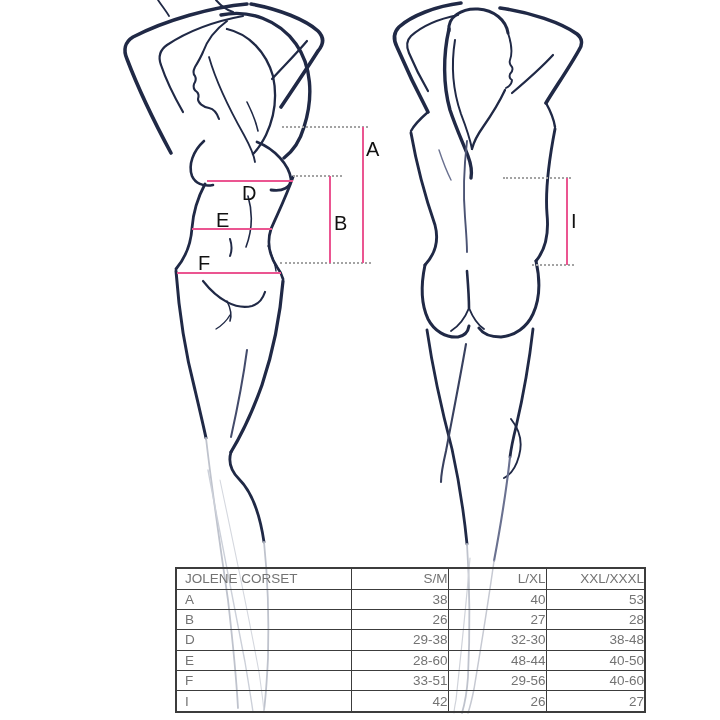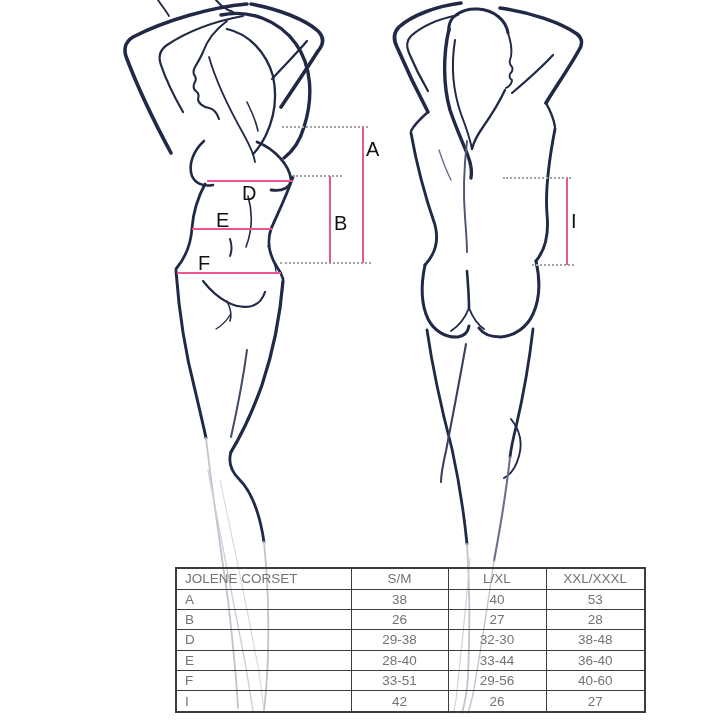--- a/index.html
+++ b/index.html
@@ -14,21 +14,21 @@
   .mlabel{
     position:absolute;font-size:20px;line-height:1;color:#111111;
     font-family:"Liberation Sans",sans-serif;
   }
   table.size{
     position:absolute;left:143px;top:567px;width:469px;height:146px;
     border-collapse:collapse;table-layout:fixed;background:transparent;
     font-size:13.5px;color:#737373;border:2px solid #3c3c3c;margin-left:32px;
   }
   table.size td{
-    border:1.5px solid #3c3c3c;text-align:center;vertical-align:middle;
+    border:1.5px solid #3c3c3c;text-align:right;vertical-align:middle;
     padding:0;white-space:nowrap;overflow:hidden;
   }
   table.size td.lbl{text-align:left;padding-left:8px;}
 </style>
 </head>
 <body>
 
 <div class="stage">
 
   <svg width="720" height="720" viewBox="0 0 720 720" fill="none" stroke-linecap="round" stroke-linejoin="round">
@@ -144,23 +144,23 @@
         <td>28</td>
       </tr>
       <tr>
         <td class="lbl">D</td>
         <td>29-38</td>
         <td>32-30</td>
         <td>38-48</td>
       </tr>
       <tr>
         <td class="lbl">E</td>
-        <td>28-40</td>
-        <td>33-44</td>
-        <td>36-40</td>
+        <td>28-60</td>
+        <td>48-44</td>
+        <td>40-50</td>
       </tr>
       <tr>
         <td class="lbl">F</td>
         <td>33-51</td>
         <td>29-56</td>
         <td>40-60</td>
       </tr>
       <tr>
         <td class="lbl">I</td>
         <td>42</td>

